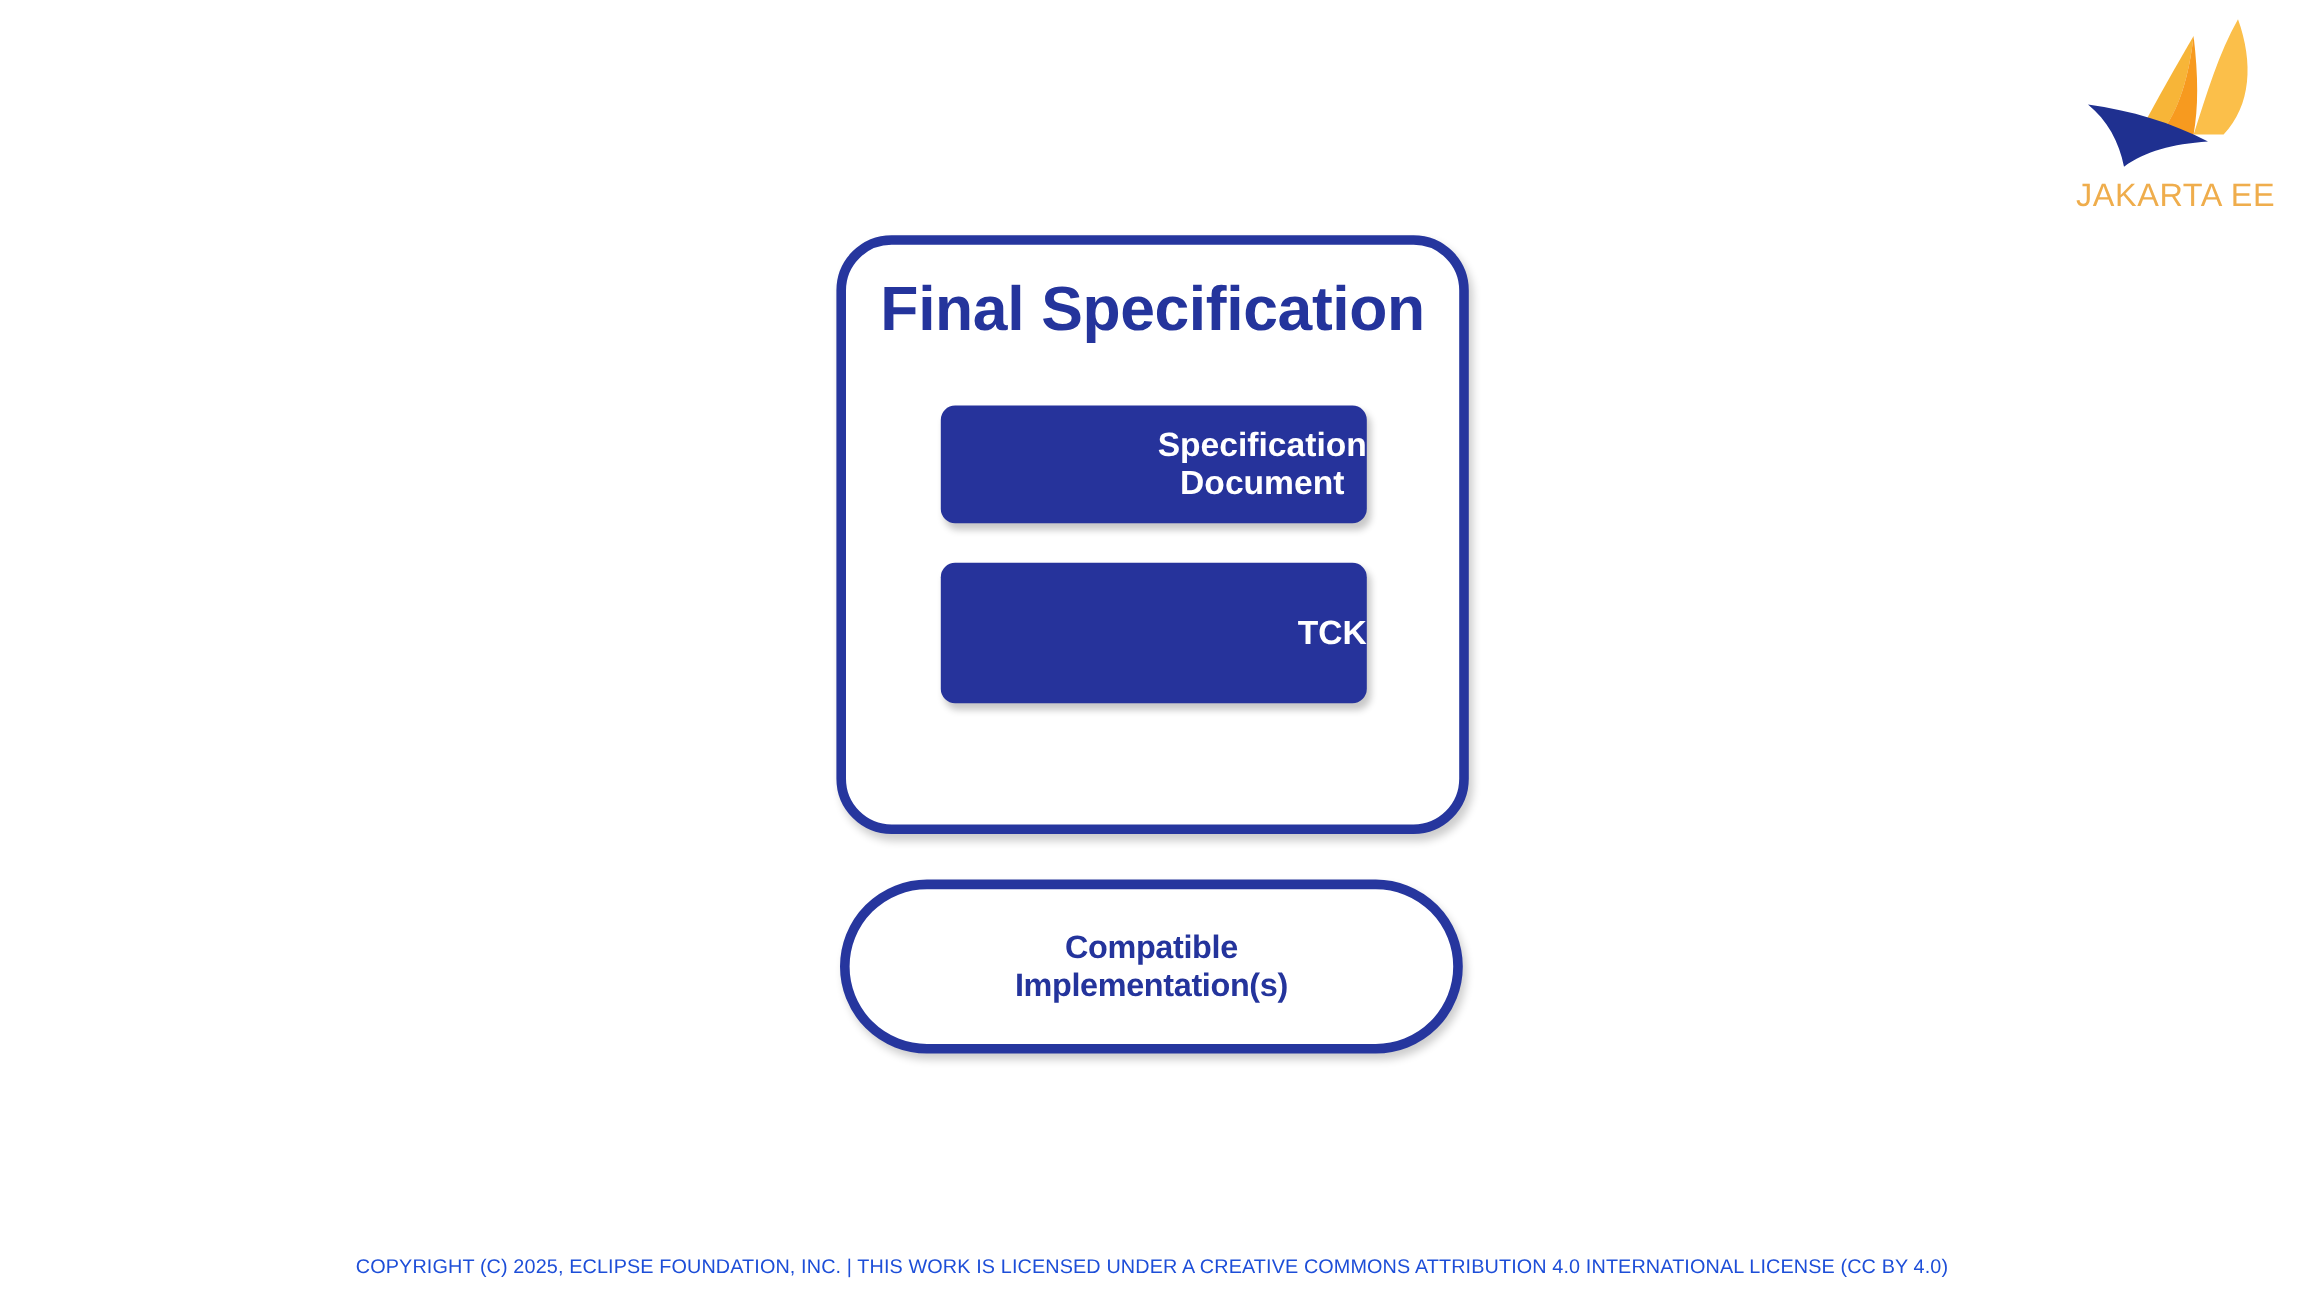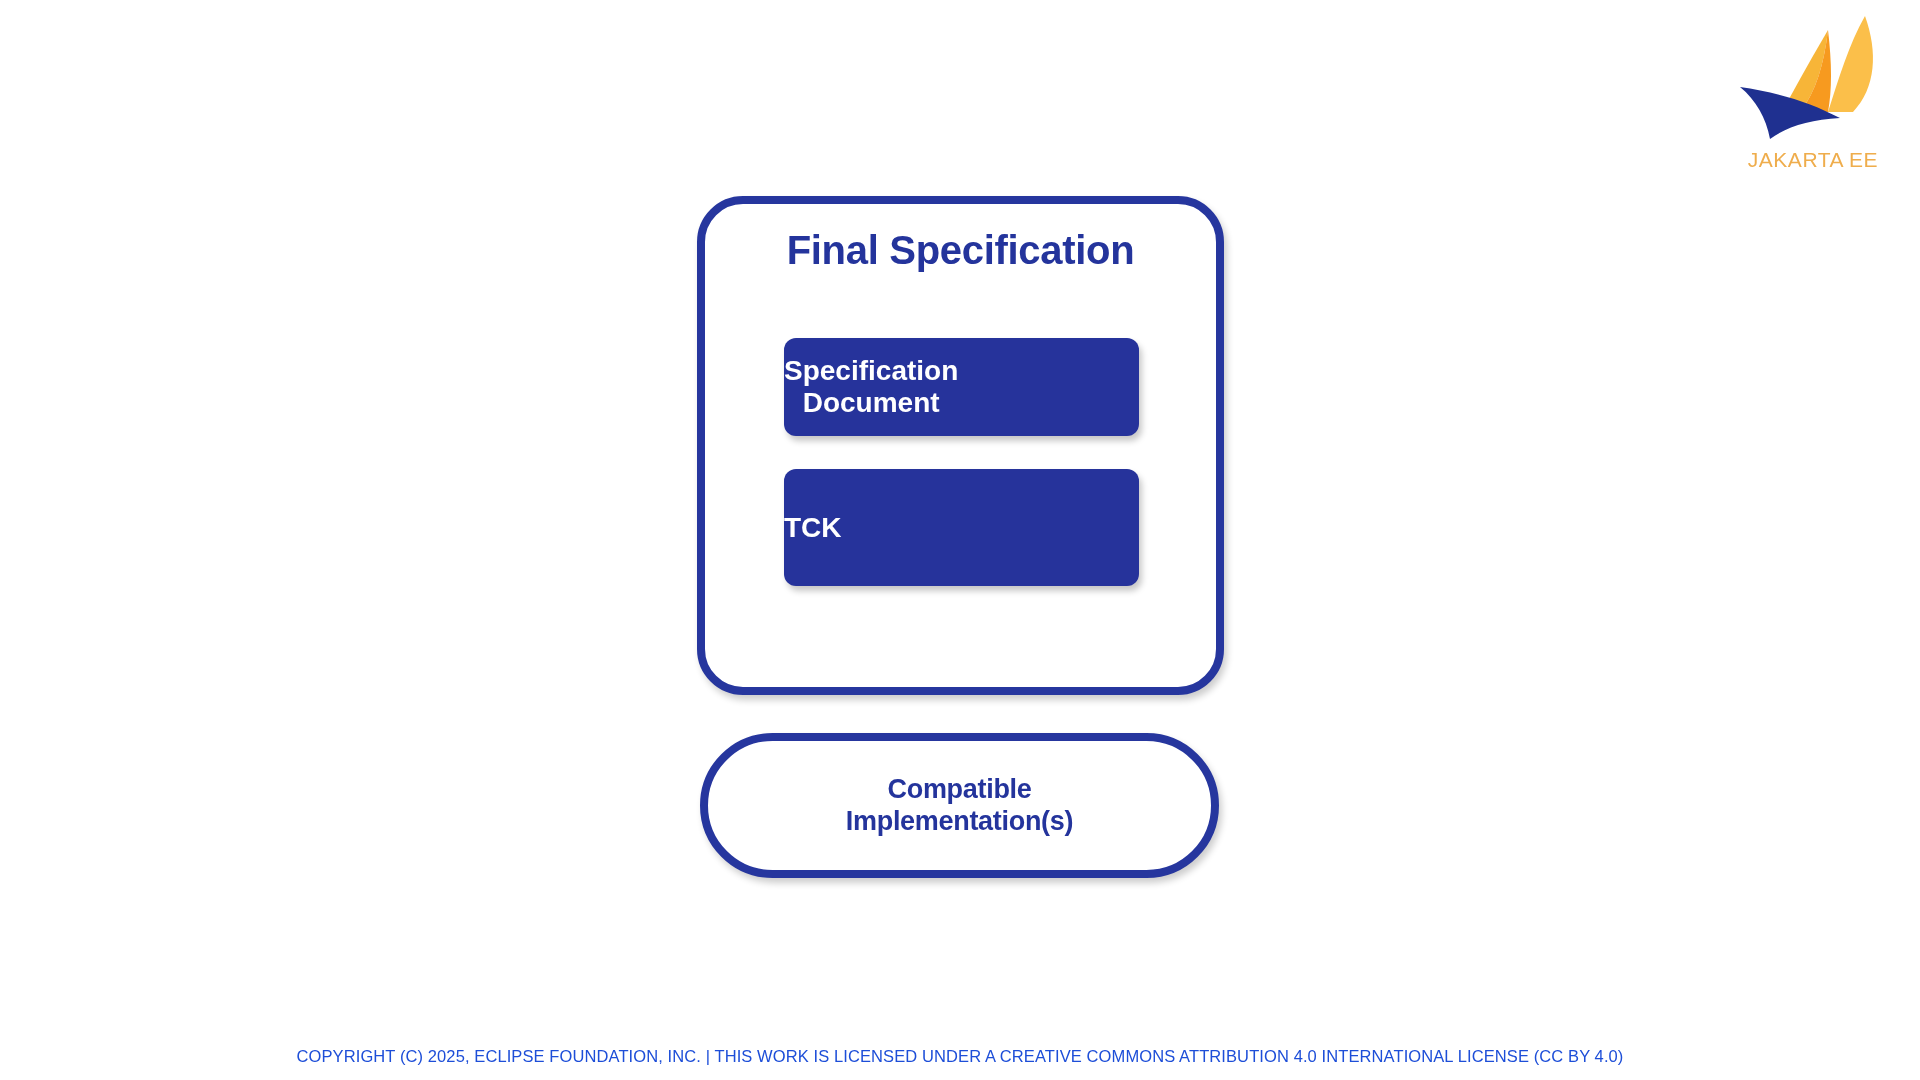--- a/index.html
+++ b/index.html
@@ -39,21 +39,21 @@
     width: 165px;
     height: 140px;
   }
   .logo-text {
     position: absolute;
     left: 0;
     top: 140px;
     width: 190px;
     text-align: center;
     font-family: "Liberation Sans", sans-serif;
-    font-size: 21px;
+    font-size: 27px;
     font-weight: 400;
     letter-spacing: 0.5px;
     color: #efad4c;
     white-space: nowrap;
   }
 
   
   .final-spec-box {
     position: absolute;
     left: 697px;
@@ -67,21 +67,21 @@
     box-shadow: 3px 5px 7px rgba(0,0,0,0.20);
   }
 
   .final-spec-title {
     position: absolute;
     left: 0;
     top: 24px;
     width: 100%;
     text-align: center;
     font-family: "Liberation Sans", sans-serif;
-    font-size: 40px;
+    font-size: 52px;
     font-weight: bold;
     color: #24349c;
     letter-spacing: -0.3px;
     white-space: nowrap;
   }
 
   
   .inner-stack {
     position: absolute;
     left: 79px;
@@ -89,21 +89,21 @@
     width: 355px;
   }
 
   .inner-box {
     width: 355px;
     background: #26339b;
     border-radius: 12px;
     box-shadow: 3px 5px 6px rgba(0,0,0,0.22);
     display: flex;
     align-items: center;
-    justify-content: flex-start;
+    justify-content: flex-end;
     text-align: center;
     color: #ffffff;
     font-family: "Liberation Sans", sans-serif;
     font-size: 28px;
     font-weight: bold;
     line-height: 1.14;
     box-sizing: border-box;
   }
 
   .inner-box.spec-doc { height: 98px; margin-bottom: 33px; }

